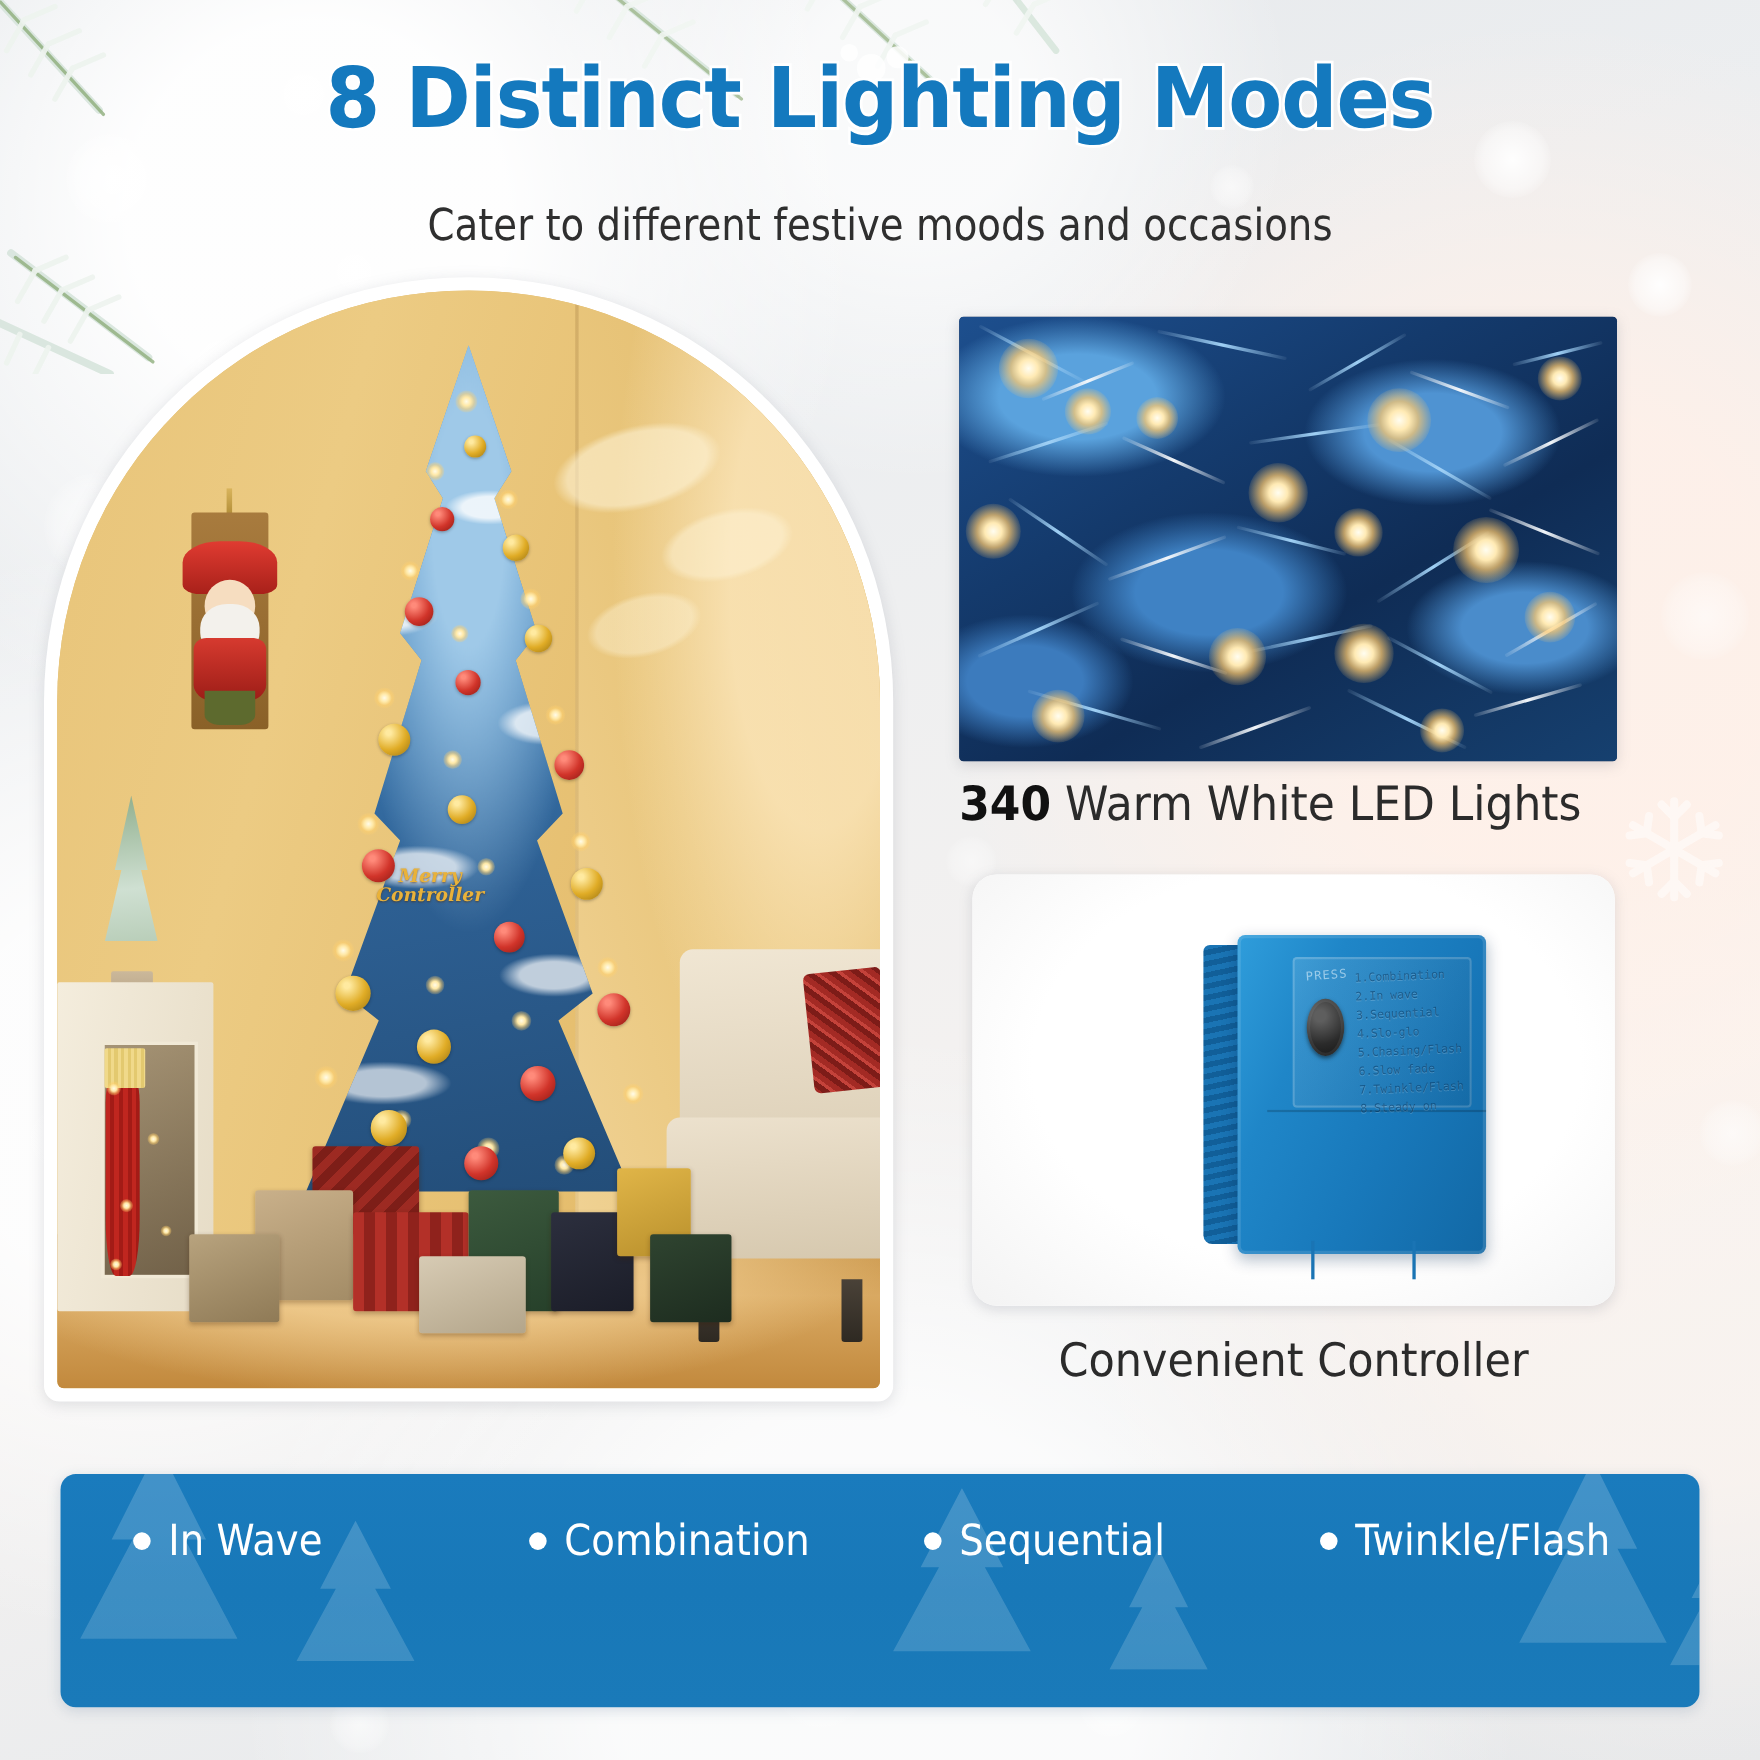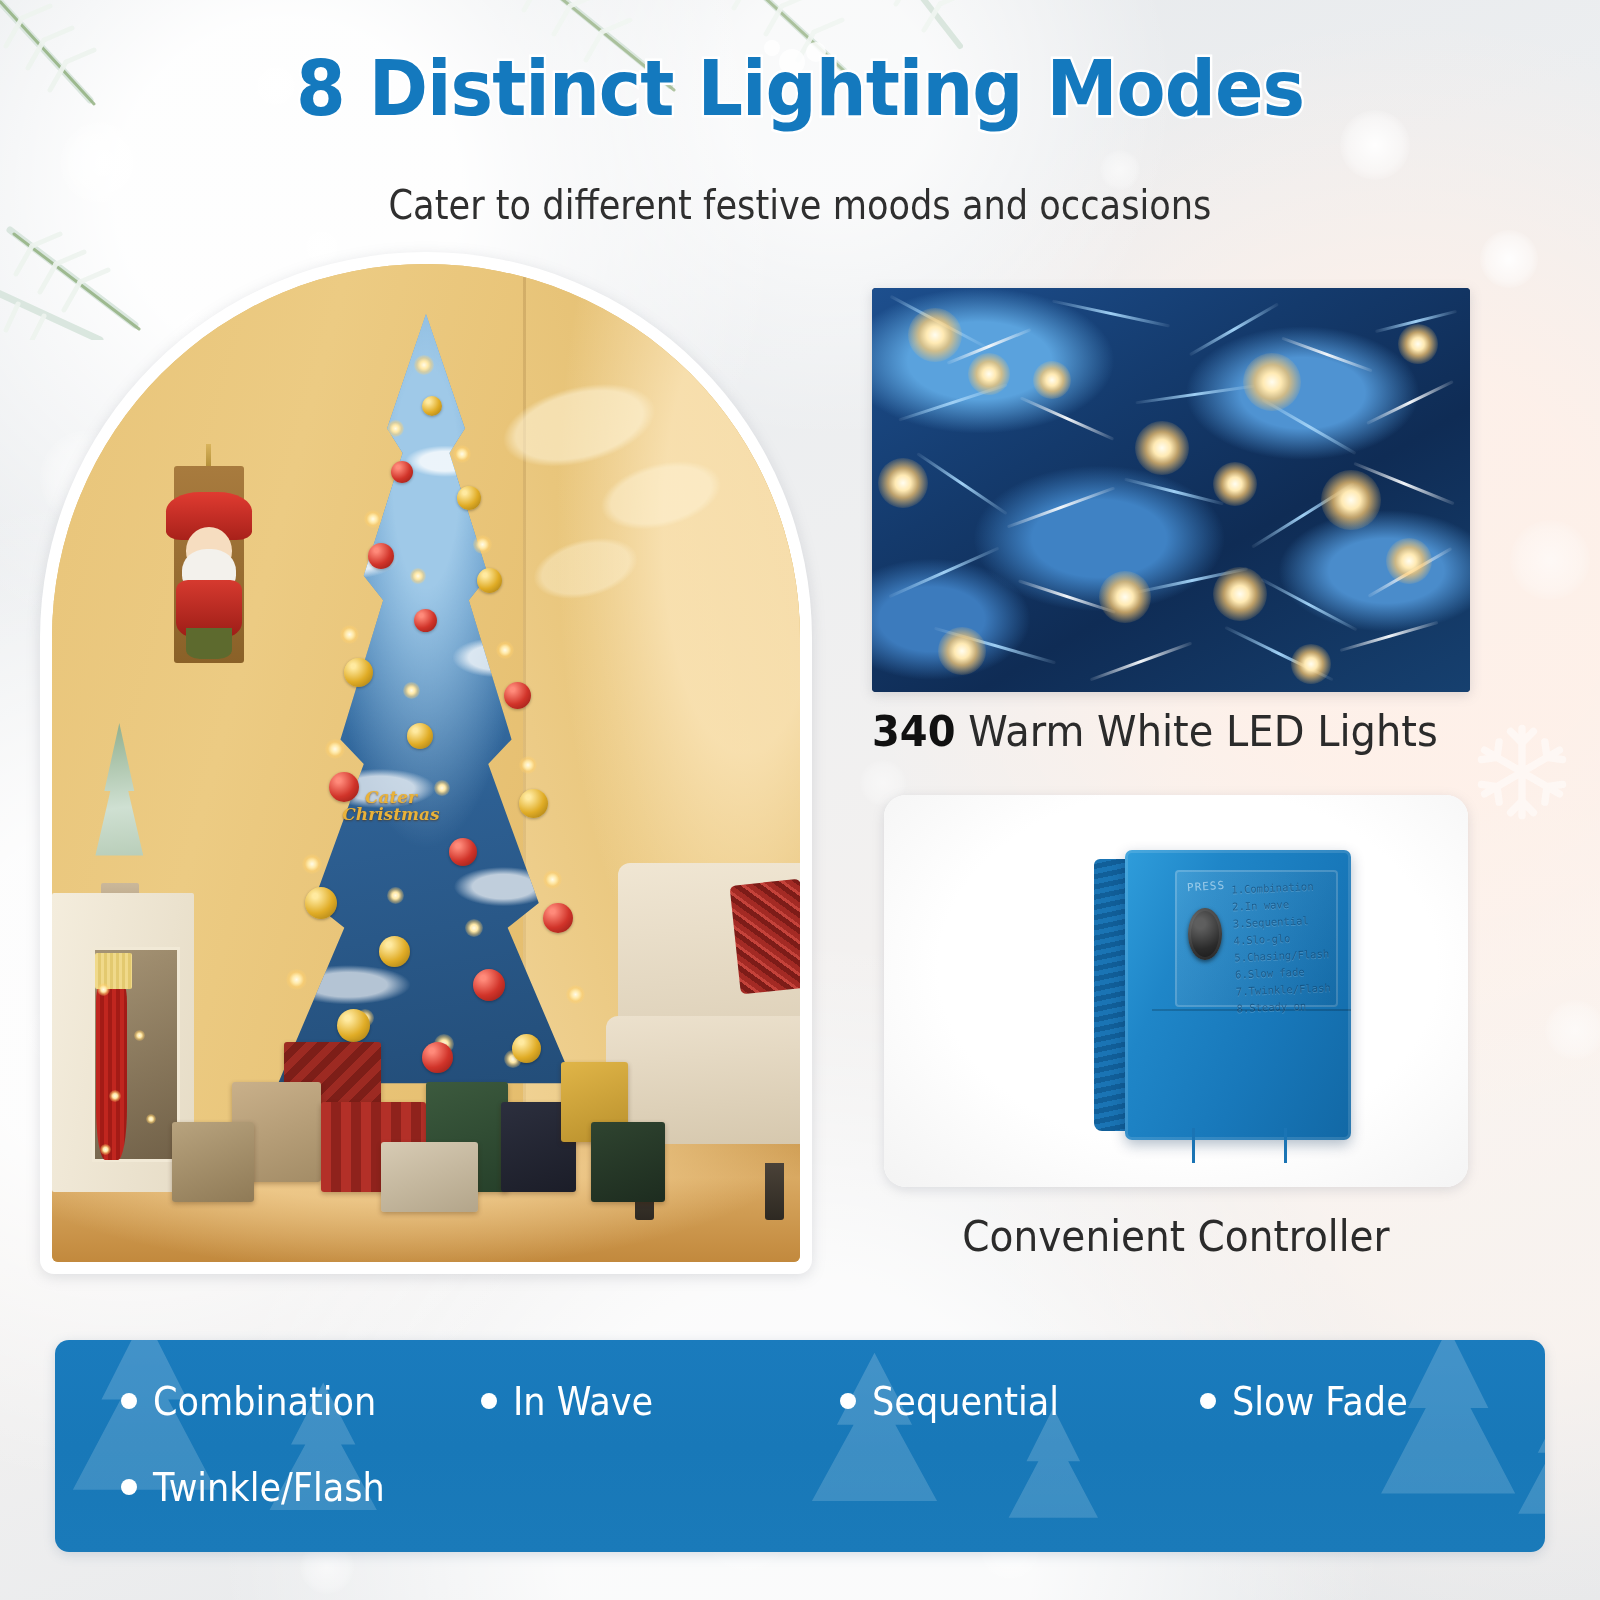--- a/index.html
+++ b/index.html
@@ -478,21 +478,21 @@
       <div class="orn red" style="left:25%; top:56%; width:30px; height:30px;"></div>
       <div class="orn gold" style="left:74%; top:58%; width:29px; height:29px;"></div>
       <div class="orn red" style="left:56%; top:64%; width:28px; height:28px;"></div>
       <div class="orn gold" style="left:19%; top:70%; width:32px; height:32px;"></div>
       <div class="orn red" style="left:80%; top:72%; width:30px; height:30px;"></div>
       <div class="orn gold" style="left:38%; top:76%; width:31px; height:31px;"></div>
       <div class="orn red" style="left:62%; top:80%; width:32px; height:32px;"></div>
       <div class="orn gold" style="left:27%; top:85%; width:33px; height:33px;"></div>
       <div class="orn red" style="left:49%; top:89%; width:31px; height:31px;"></div>
       <div class="orn gold" style="left:72%; top:88%; width:29px; height:29px;"></div>
-      <div class="merry-orn">Cater Christmas</div>
+      <div class="merry-orn">Merry Controller</div>
     </div>
 
     <div>
       <div class="gift" style="left:31%; top:78%; width:13%; height:8%;  background:repeating-linear-gradient(135deg,#9d2a22 0 8px,#7d1e18 8px 16px);"></div>
       <div class="gift" style="left:24%; top:82%; width:12%; height:10%; background:linear-gradient(160deg,#c9b08a,#a38c66);"></div>
       <div class="gift" style="left:36%; top:84%; width:14%; height:9%;  background:repeating-linear-gradient(90deg,#b33028 0 10px,#8f221c 10px 20px);"></div>
       <div class="gift" style="left:50%; top:82%; width:11%; height:11%; background:linear-gradient(160deg,#3c5a3e,#26402a);"></div>
       <div class="gift" style="left:60%; top:84%; width:10%; height:9%;  background:linear-gradient(160deg,#2c2f3e,#1b1d28);"></div>
       <div class="gift" style="left:68%; top:80%; width:9%;  height:8%;  background:linear-gradient(160deg,#e0b548,#b9902c);"></div>
       <div class="gift" style="left:16%; top:86%; width:11%; height:8%;  background:linear-gradient(160deg,#b8a37e,#8f7a56);"></div>
@@ -583,32 +583,28 @@
     <div class="btree" style="left:-2%;  width:16%; height:118%;"></div>
     <div class="btree" style="left:12%;  width:12%; height:86%;"></div>
     <div class="btree" style="left:48%;  width:14%; height:100%;"></div>
     <div class="btree" style="left:62%;  width:10%; height:74%;"></div>
     <div class="btree" style="left:86%;  width:15%; height:112%;"></div>
     <div class="btree" style="left:96%;  width:11%; height:80%;"></div>
   </div>
   <div class="modes-grid">
     <div class="mode-item">
       <span class="dot"></span>
-      <span class="txt">Combination</span>
+      <span class="txt">In Wave</span>
     </div>
     <div class="mode-item">
       <span class="dot"></span>
-      <span class="txt">In Wave</span>
+      <span class="txt">Combination</span>
     </div>
     <div class="mode-item">
       <span class="dot"></span>
       <span class="txt">Sequential</span>
     </div>
     <div class="mode-item">
       <span class="dot"></span>
-      <span class="txt">Slow Fade</span>
-    </div>
-    <div class="mode-item">
-      <span class="dot"></span>
       <span class="txt">Twinkle/Flash</span>
     </div>
   </div>
 </div>
 
 </body></html>

